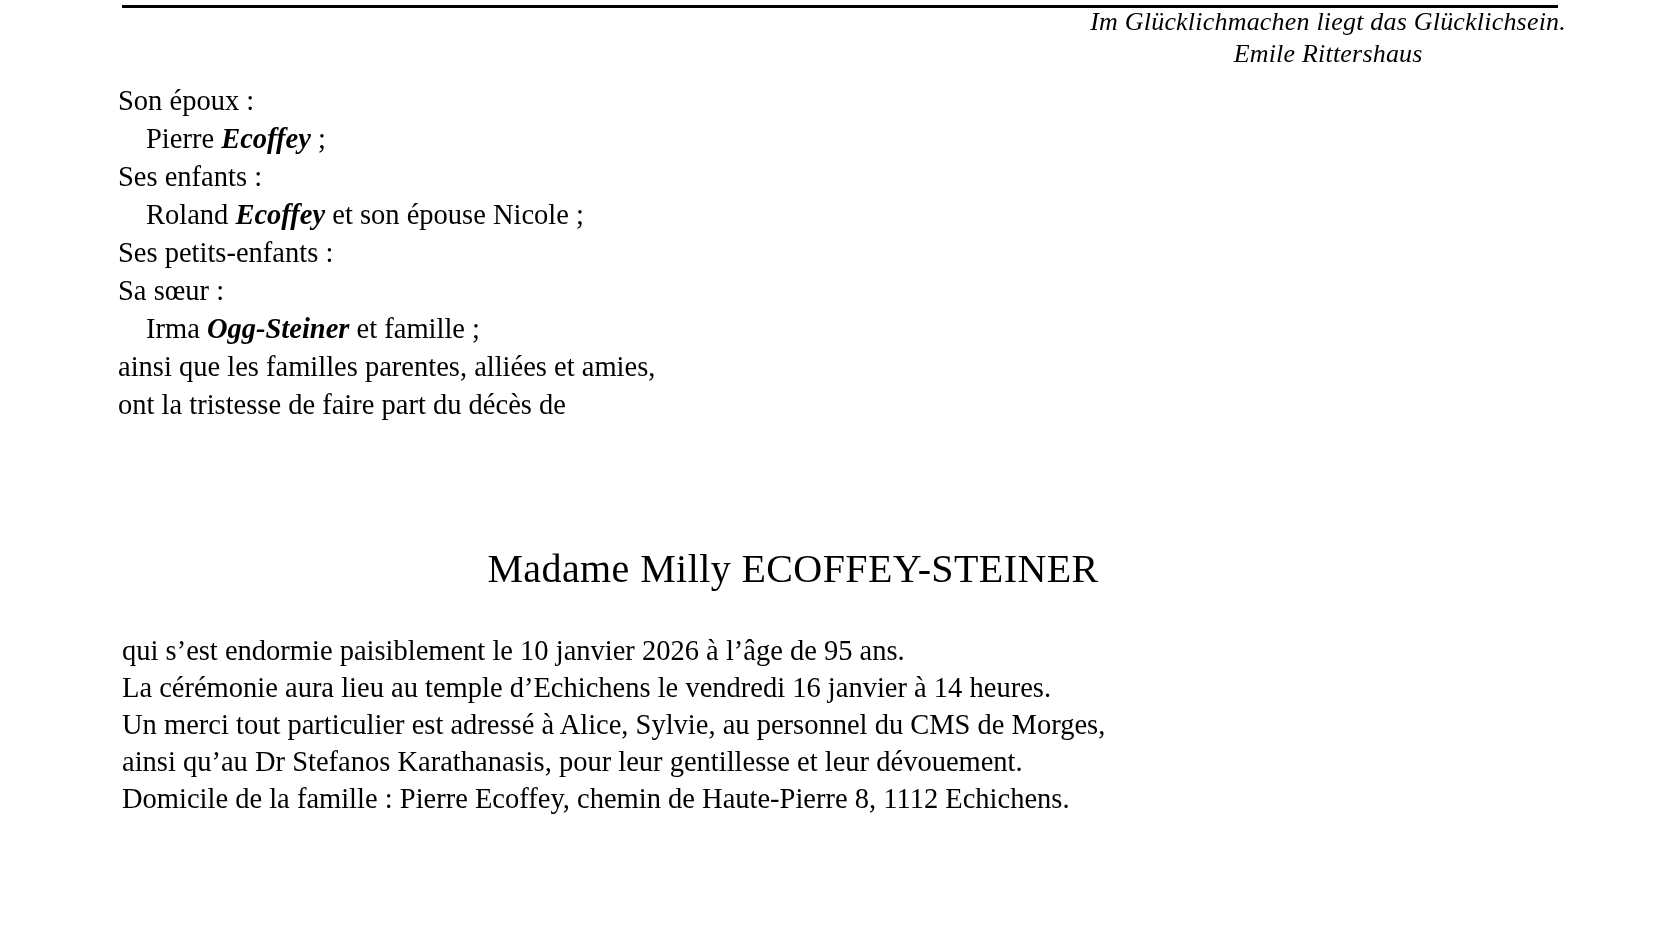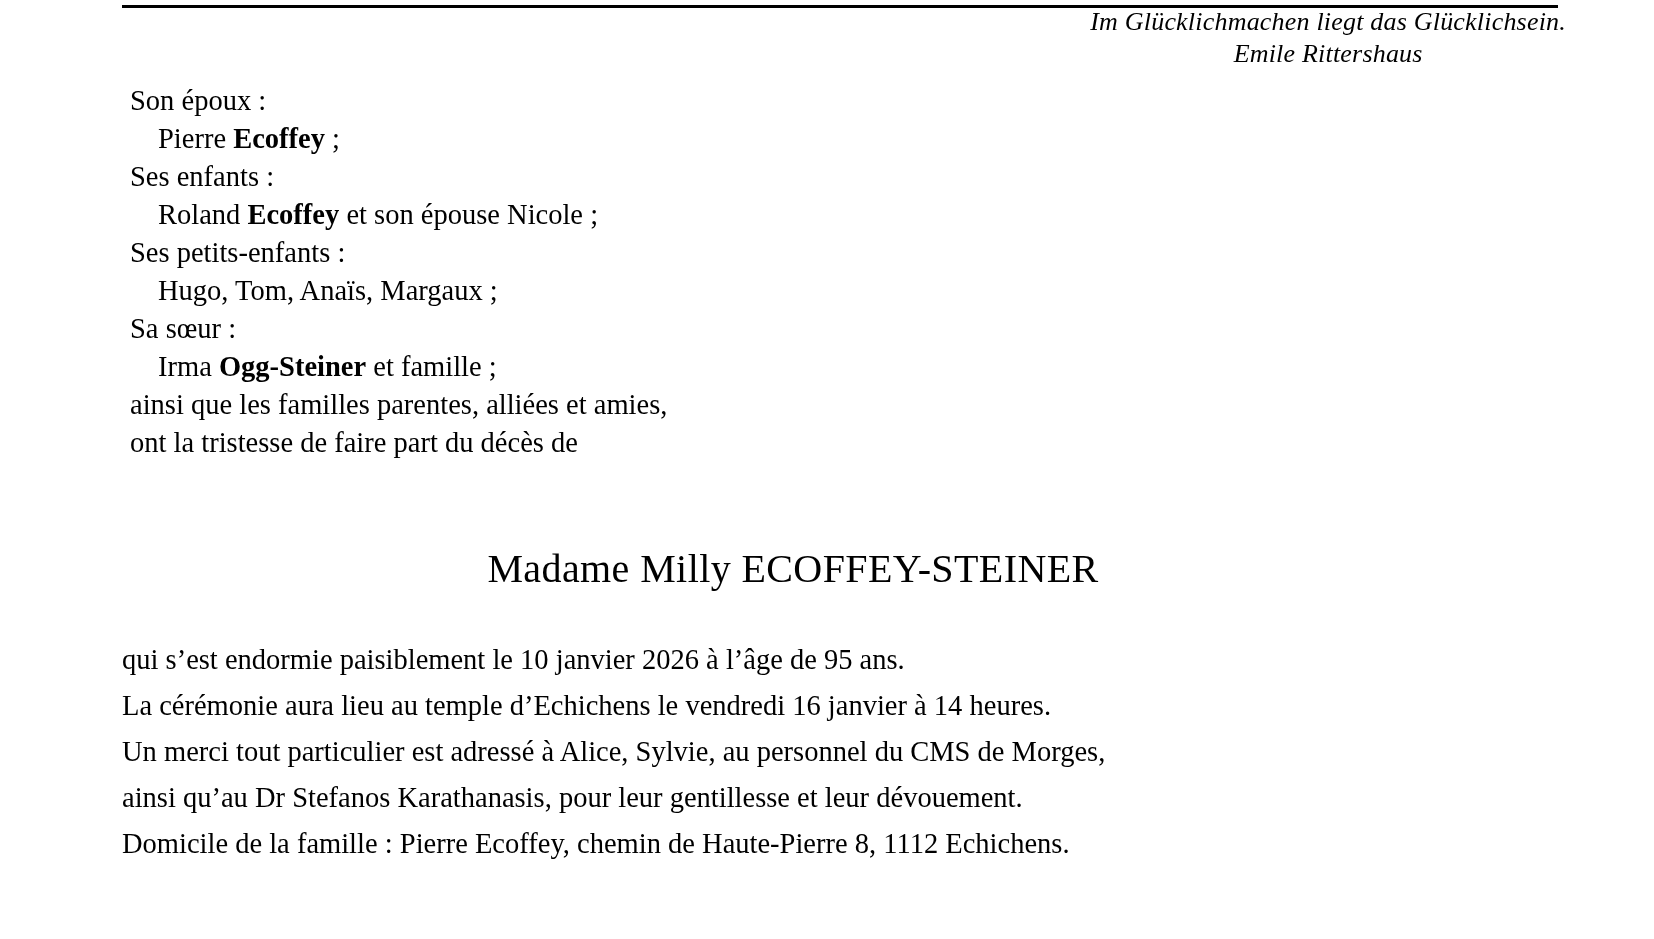--- a/index.html
+++ b/index.html
@@ -37,34 +37,35 @@
     font-style: italic;
     font-size: 26px;
     line-height: 32px;
     letter-spacing: 0.2px;
   }
   .epigraph .line1 { display: block; }
   .epigraph .line2 { display: block; text-align: center; }
 
   .body-block {
     position: absolute;
-    left: 130px;
+    left: 118px;
     top: 82px;
     width: 1420px;
     font-size: 28.5px;
     line-height: 38px;
   }
   .body-block .row {
     white-space: pre;
   }
   .body-block .indent {
     padding-left: 28px;
   }
   .nm {
     font-weight: bold;
+    font-style: italic;
   }
 
   .deceased-name {
     position: absolute;
     left: 0;
     top: 545px;
     width: 1586px;
     text-align: center;
     font-weight: normal;
     font-size: 40px;
@@ -74,42 +75,40 @@
   .closing-block {
     position: absolute;
     left: 122px;
     top: 632px;
     width: 1450px;
     font-size: 28.5px;
     line-height: 37px;
   }
   .closing-block .row {
     white-space: pre;
-    margin-top: 9px;
   }
 </style>
 </head>
 <body>
 
 <div class="page">
 
   <div class="top-rule"></div>
 
   <div class="epigraph">
     <span class="line1">Im Glücklichmachen liegt das Glücklichsein.</span>
     <span class="line2">Emile Rittershaus</span>
   </div>
 
   <div class="body-block">
       <div class="row">Son époux :</div>
       <div class="row indent"><span>Pierre </span><span class="nm">Ecoffey</span><span> ;</span></div>
       <div class="row">Ses enfants :</div>
       <div class="row indent"><span>Roland </span><span class="nm">Ecoffey</span><span> et son épouse Nicole ;</span></div>
       <div class="row">Ses petits-enfants :</div>
-      <div class="row indent">Hugo, Tom, Anaïs, Margaux ;</div>
       <div class="row">Sa sœur :</div>
       <div class="row indent"><span>Irma </span><span class="nm">Ogg-Steiner</span><span> et famille ;</span></div>
       <div class="row">ainsi que les familles parentes, alliées et amies,</div>
       <div class="row">ont la tristesse de faire part du décès de</div>
     </div>
 
   <div class="deceased-name">Madame Milly ECOFFEY-STEINER</div>
 
   <div class="closing-block">
       <div class="row">qui s’est endormie paisiblement le 10 janvier 2026 à l’âge de 95 ans.</div>

